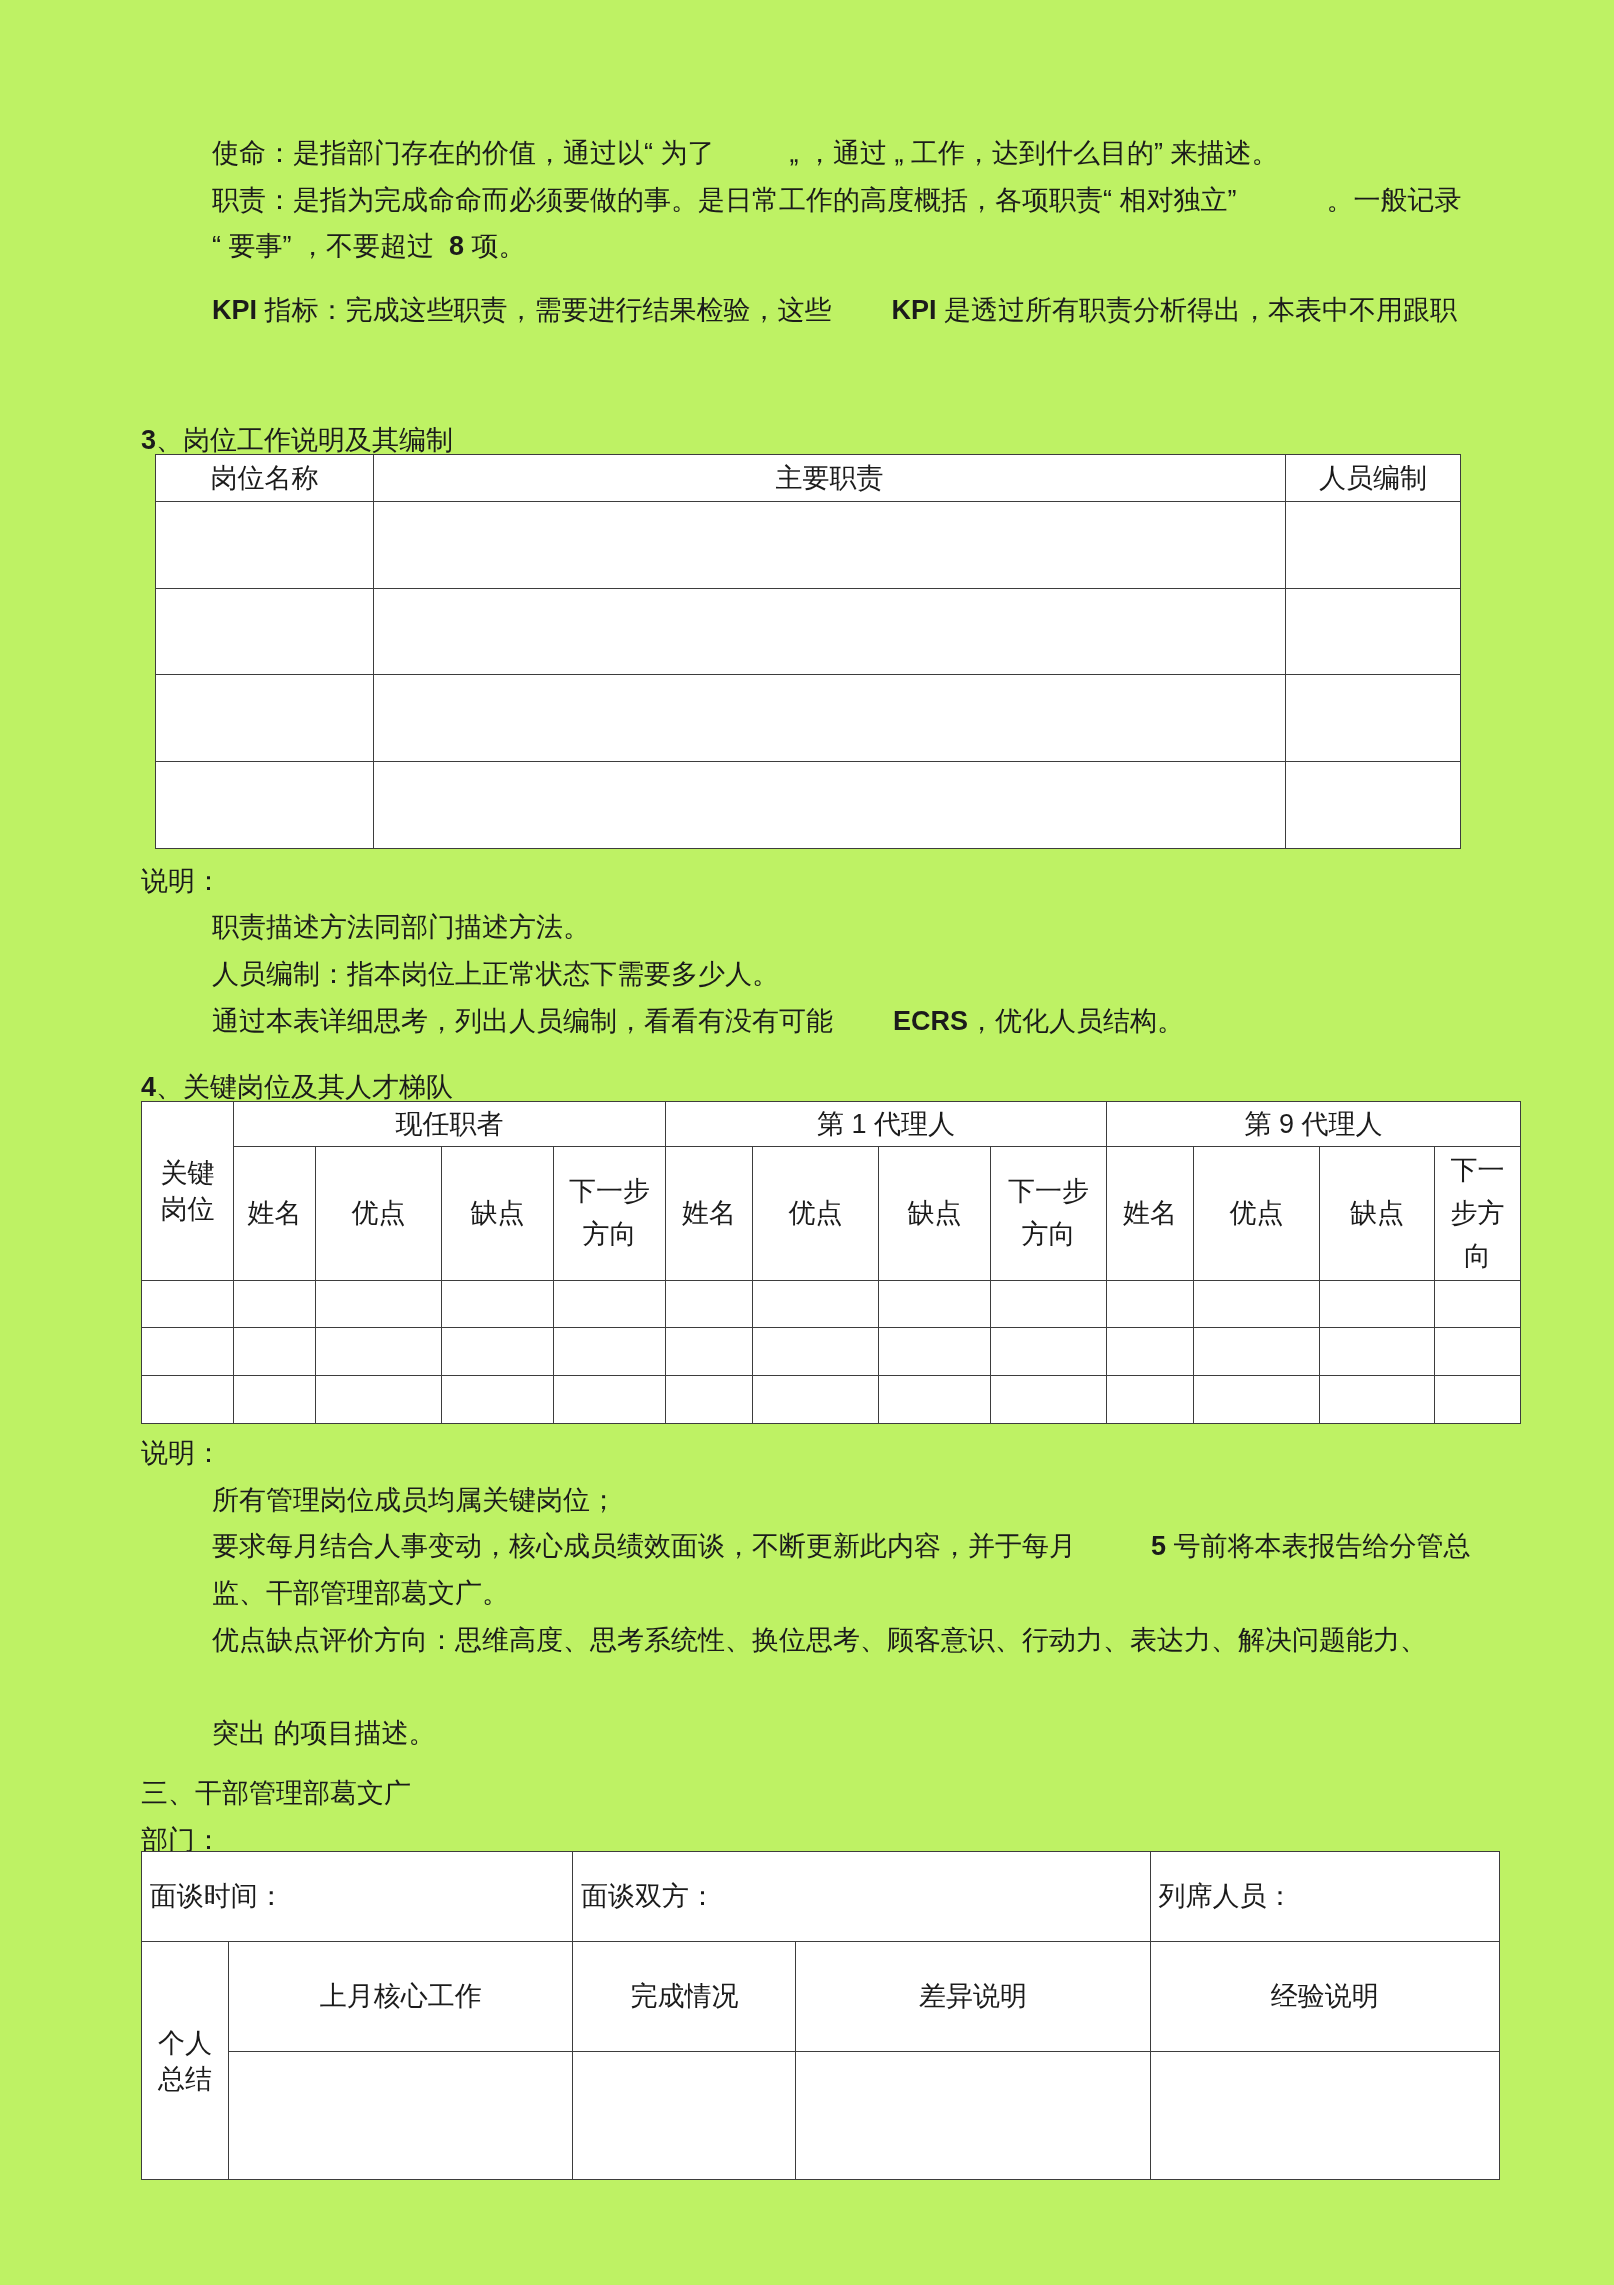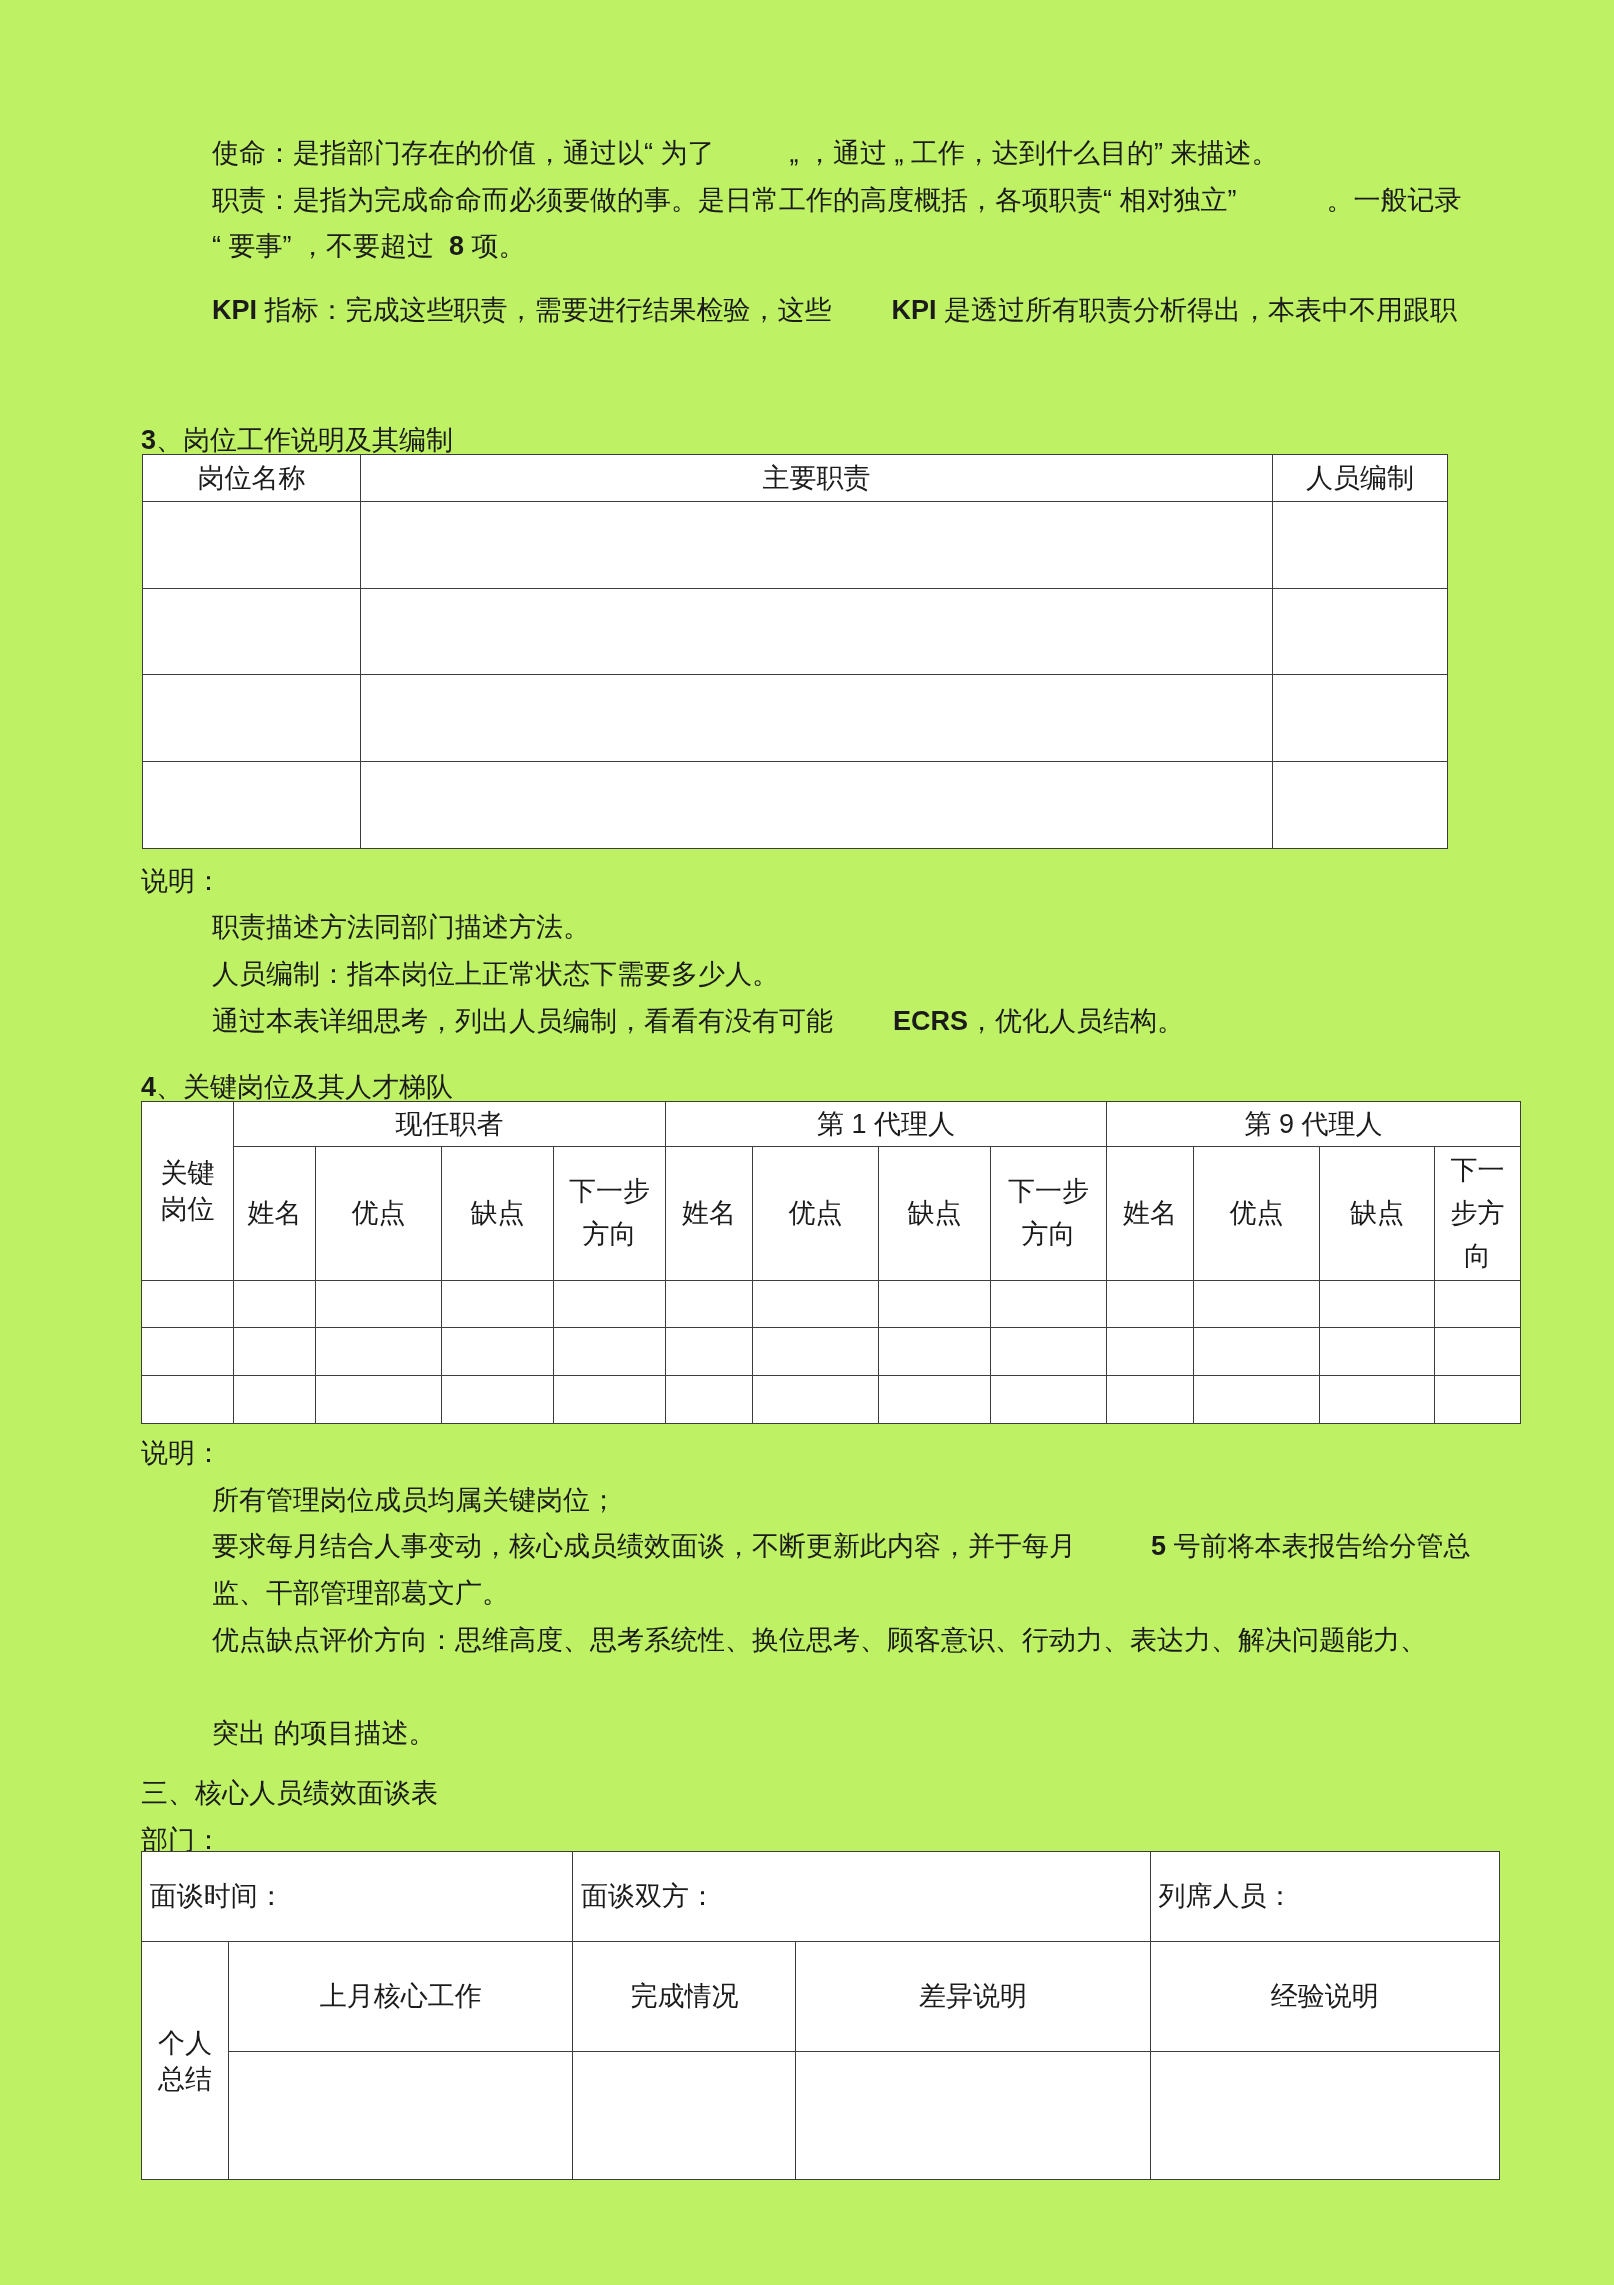--- a/index.html
+++ b/index.html
@@ -66,21 +66,21 @@
 <div class="page">
 
   <p class="doc abs indent emph-latin" style="top:130px; width:1291px">使命：是指部门存在的价值，通过以“ 为了          „ ，通过 „ 工作，达到什么目的” 来描述。</p>
   <p class="doc abs indent emph-latin" style="top:177px; width:1339px">职责：是指为完成命命而必须要做的事。是日常工作的高度概括，各项职责“ 相对独立”            。一般记录</p>
   <p class="doc abs indent emph-latin" style="top:223px; width:1291px">“ 要事” ，不要超过  <b>8</b> 项。</p>
 
   <p class="doc abs indent emph-latin" style="top:287px; width:1339px"><b>KPI</b> 指标：完成这些职责，需要进行结果检验，这些        <b>KPI</b> 是透过所有职责分析得出，本表中不用跟职</p>
 
   <p class="doc abs flush sec-title" style="top:417px"><span class="sec-num">3</span><span>、岗位工作说明及其编制</span></p>
 
-  <table class="doc-table abs" style="top:454px; left:142px; width:1305px">
+  <table class="doc-table abs" style="top:454px; left:155px; width:1305px">
     <colgroup>
         <col class="t3c1">
         <col class="t3c2">
         <col class="t3c3">
       </colgroup>
     <tbody>
         <tr class="t3-head">
       <td class="th">岗位名称</td>
       <td class="th">主要职责</td>
       <td class="th">人员编制</td>
@@ -200,21 +200,21 @@
   </tbody>
     </table>
 
   <p class="doc abs flush" style="top:1430px">说明：</p>
   <p class="doc abs indent" style="top:1477px; width:1291px">所有管理岗位成员均属关键岗位；</p>
   <p class="doc abs indent emph-latin" style="top:1523px; width:1349px">要求每月结合人事变动，核心成员绩效面谈，不断更新此内容，并于每月          <b>5</b> 号前将本表报告给分管总</p>
   <p class="doc abs indent" style="top:1617px; width:1349px">优点缺点评价方向：思维高度、思考系统性、换位思考、顾客意识、行动力、表达力、解决问题能力、</p>
   <p class="doc abs indent" style="top:1570px; width:1291px">监、干部管理部葛文广。</p>
   <p class="doc abs indent" style="top:1710px; width:1291px">突出 的项目描述。</p>
 
-  <p class="doc abs flush" style="top:1770px">三、核心人员绩效面谈表</p>
+  <p class="doc abs flush" style="top:1770px">三、干部管理部葛文广</p>
   <p class="doc abs flush" style="top:1817px">部门：</p>
 
   <table class="doc-table abs" style="top:1851px; left:141px; width:1359px">
     <colgroup>
         <col class="t5c1">
         <col class="t5c2">
         <col class="t5c3">
         <col class="t5c4">
         <col class="t5c5">
       </colgroup>

